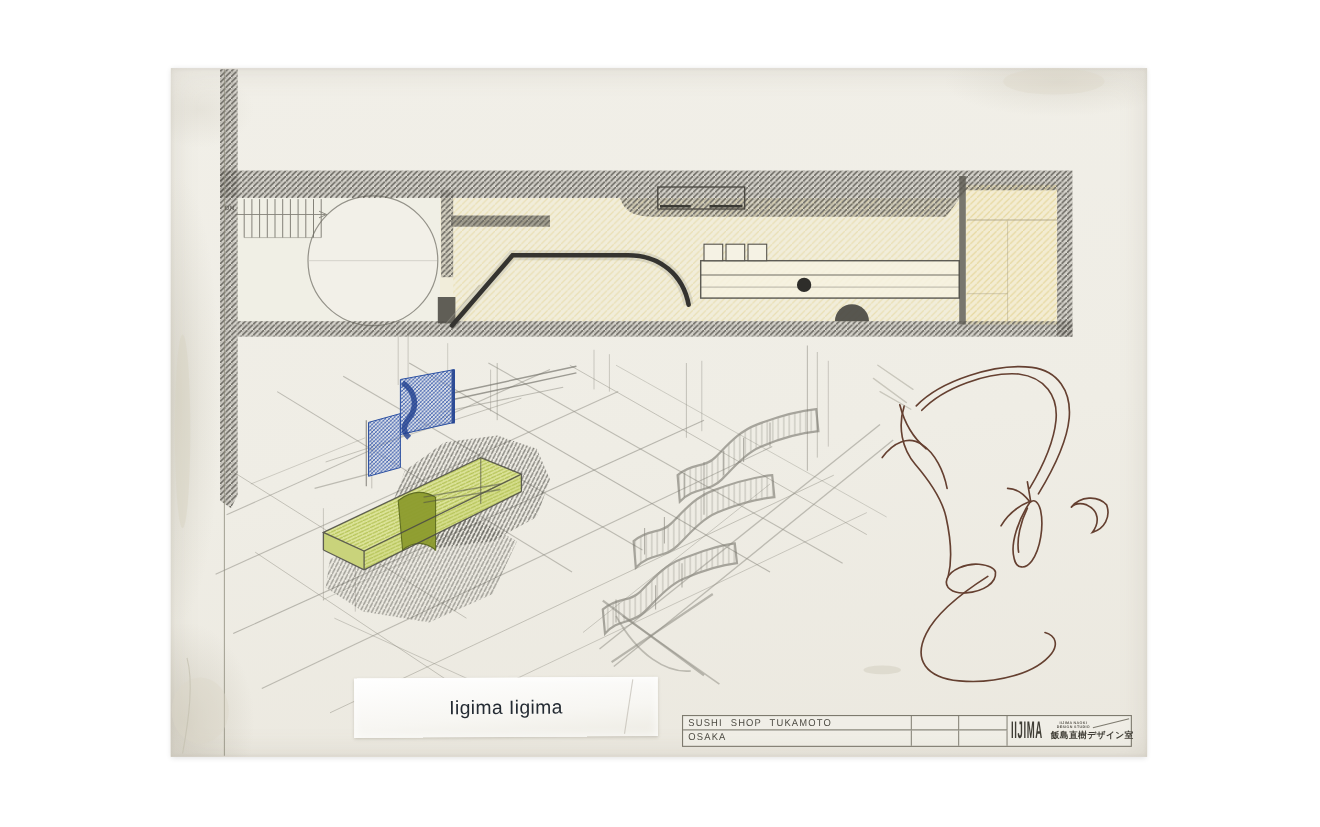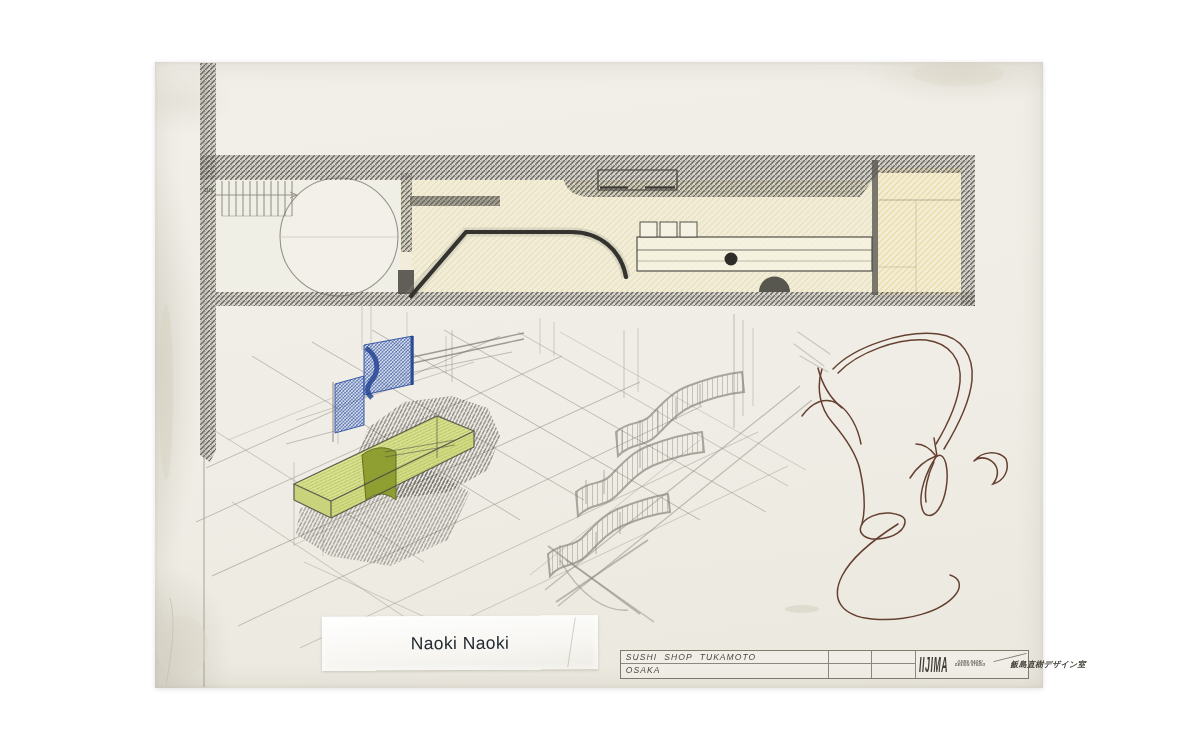--- a/index.html
+++ b/index.html
@@ -38,35 +38,35 @@
   .titleblock{
     position:absolute;left:620px;top:650px;
   }
   .tb-grid{
     display:grid;
     grid-template-columns:208px 43px 44px 112px;
     grid-template-rows:13px 14px;
     border:1px solid rgba(96,93,80,.8);
     background:rgba(250,249,243,.35);
   }
-  .tb-cell{border-right:1px solid rgba(96,93,80,.7);box-sizing:border-box;overflow:visible;font-style:italic;}
+  .tb-cell{border-right:1px solid rgba(96,93,80,.7);box-sizing:border-box;overflow:visible;}
   .tb-r1{border-bottom:1px solid rgba(96,93,80,.7);}
   .tb-text{
     font-size:9px;line-height:12px;color:#4c4a42;letter-spacing:1.1px;word-spacing:4px;
     padding-left:5px;white-space:nowrap;transform:scaleX(.95);transform-origin:left center;
   }
   .tb-logo{
     grid-column:4;grid-row:1/3;border-right:none;position:relative;
     display:flex;align-items:center;padding-left:3px;text-align:center;
   }
   .logo-main{
     font-size:15px;font-weight:700;color:#3f3d35;letter-spacing:1px;
     transform:scale(.58,1.45);transform-origin:left center;white-space:nowrap;
   }
-  .logo-right{display:flex;flex-direction:row;margin-left:-14px;}
+  .logo-right{display:flex;flex-direction:column;margin-left:-14px;}
   .logo-tiny-wrap{transform:scale(.55);transform-origin:left top;height:8px;}
   .logo-tiny{display:block;font-size:6px;line-height:6px;font-weight:700;color:#55524a;letter-spacing:.6px;white-space:nowrap;}
   .logo-jp{font-size:8px;line-height:9px;font-weight:700;color:#3f3d35;letter-spacing:.3px;white-space:nowrap;}
   .logo-slash{
     position:absolute;right:1px;top:6px;width:34px;height:1px;
     background:rgba(96,93,80,.8);transform:rotate(-14deg);
   }
 </style>
 </head>
 <body>
@@ -303,21 +303,21 @@
     <ellipse cx="166" cy="392" rx="7" ry="88" fill="#d6d2c2" opacity="0.45"></ellipse>
     <ellipse cx="182" cy="646" rx="26" ry="30" fill="#dcd8c8" opacity="0.4"></ellipse>
     <path d="M 170,598 C 176,620 172,652 166,685" stroke="#c6c2b2" stroke-width="1" fill="none" opacity="0.8"></path>
     <ellipse cx="802" cy="609" rx="17" ry="4" fill="#cfcaba" opacity="0.45"></ellipse>
   </g>
 </svg>
 
 <div class="dn-label">DN</div>
 
 <div class="artist-strip">
-  <span class="artist-name">Naoki Naoki</span>
+  <span class="artist-name">Iigima Iigima</span>
 </div>
 
 <div class="titleblock">
   <div class="tb-grid">
     <div class="tb-cell tb-r1">
       <div class="tb-text">SUSHI SHOP TUKAMOTO</div>
     </div>
     <div class="tb-cell tb-r1"></div>
     <div class="tb-cell tb-r1"></div>
     <div class="tb-cell tb-logo">

